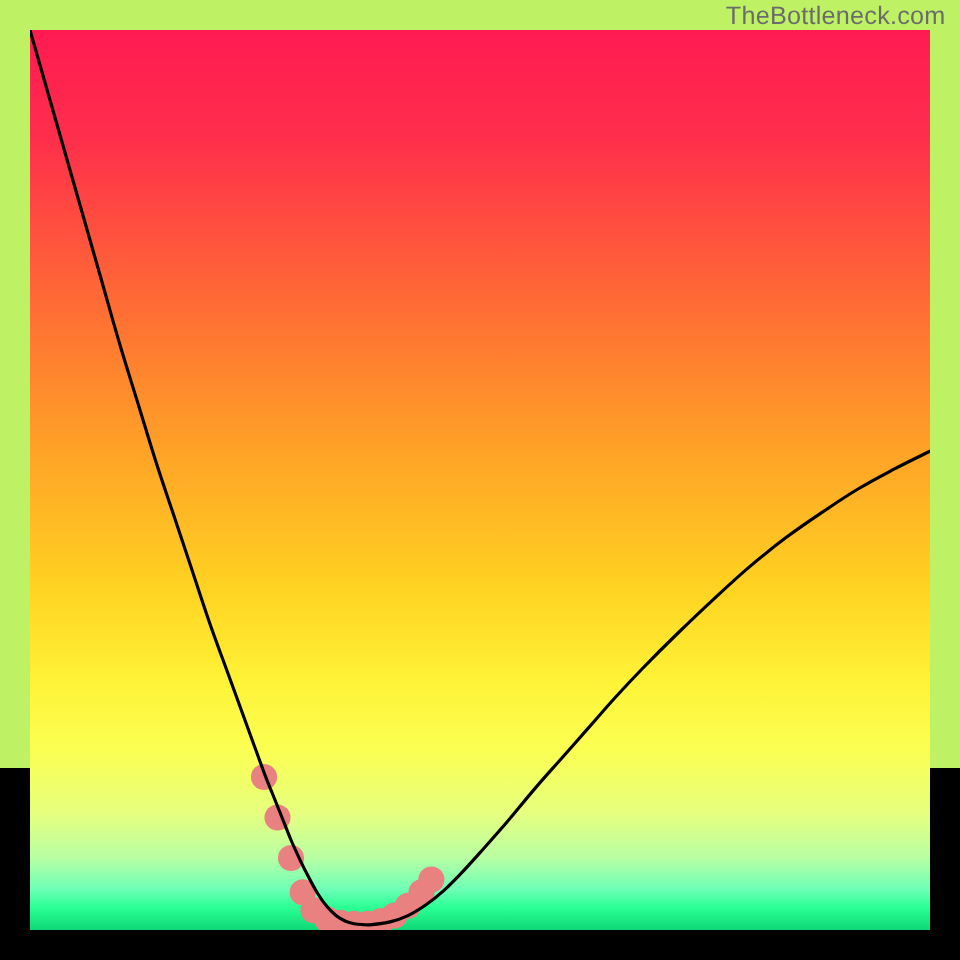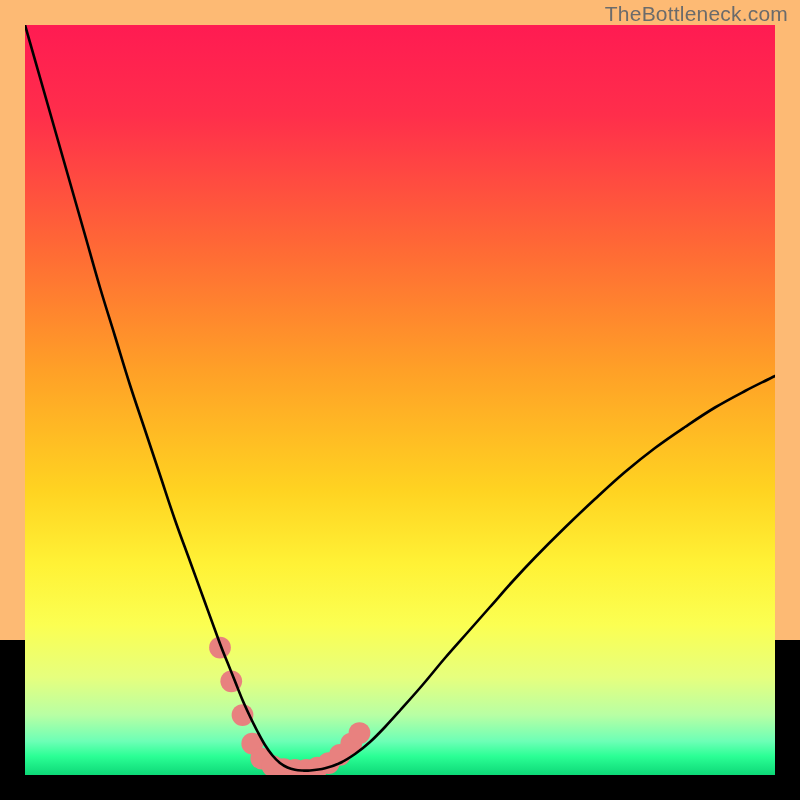--- a/index.html
+++ b/index.html
@@ -10,21 +10,21 @@
     overflow: hidden;
     background: #000;
     font-family: Arial, Helvetica, sans-serif;
   }
   .frame {
     position: absolute;
     top: 0;
     left: 0;
     width: 800px;
     height: 640px;
-    background: #fdba74;
+    background: #bef264;
   }
   .plot {
     position: absolute;
     top: 25px;
     left: 25px;
     width: 750px;
     height: 750px;
     overflow: hidden;
   }
   .gradient {

